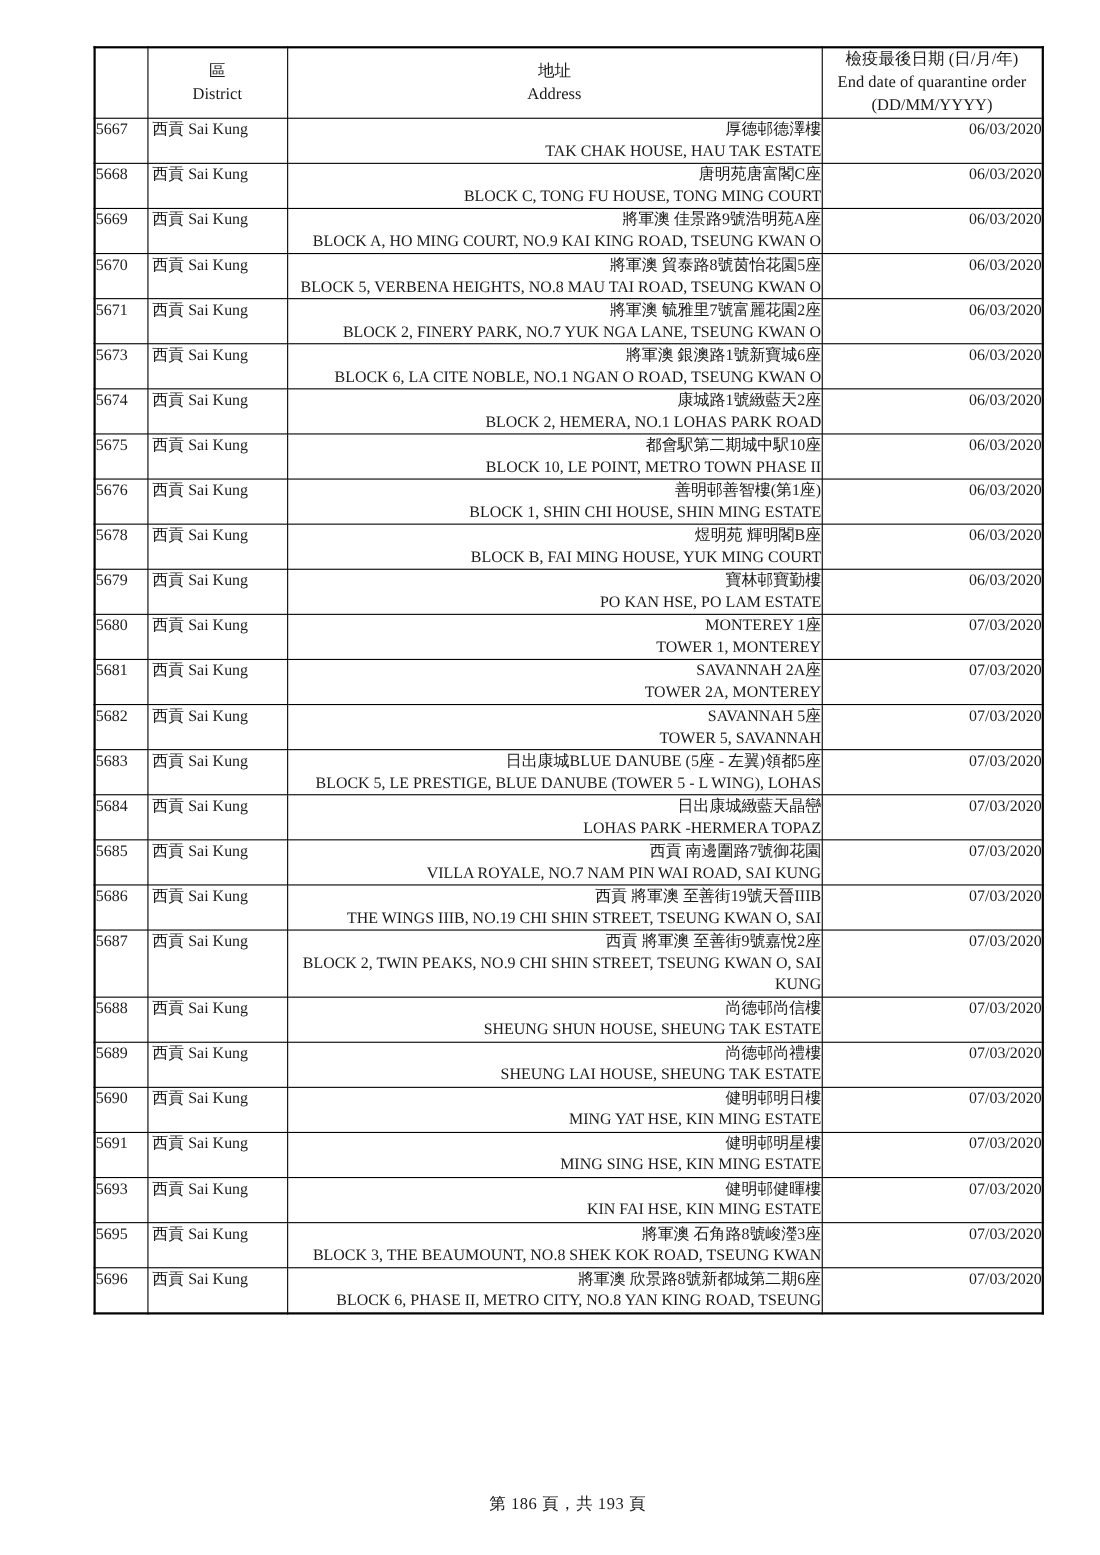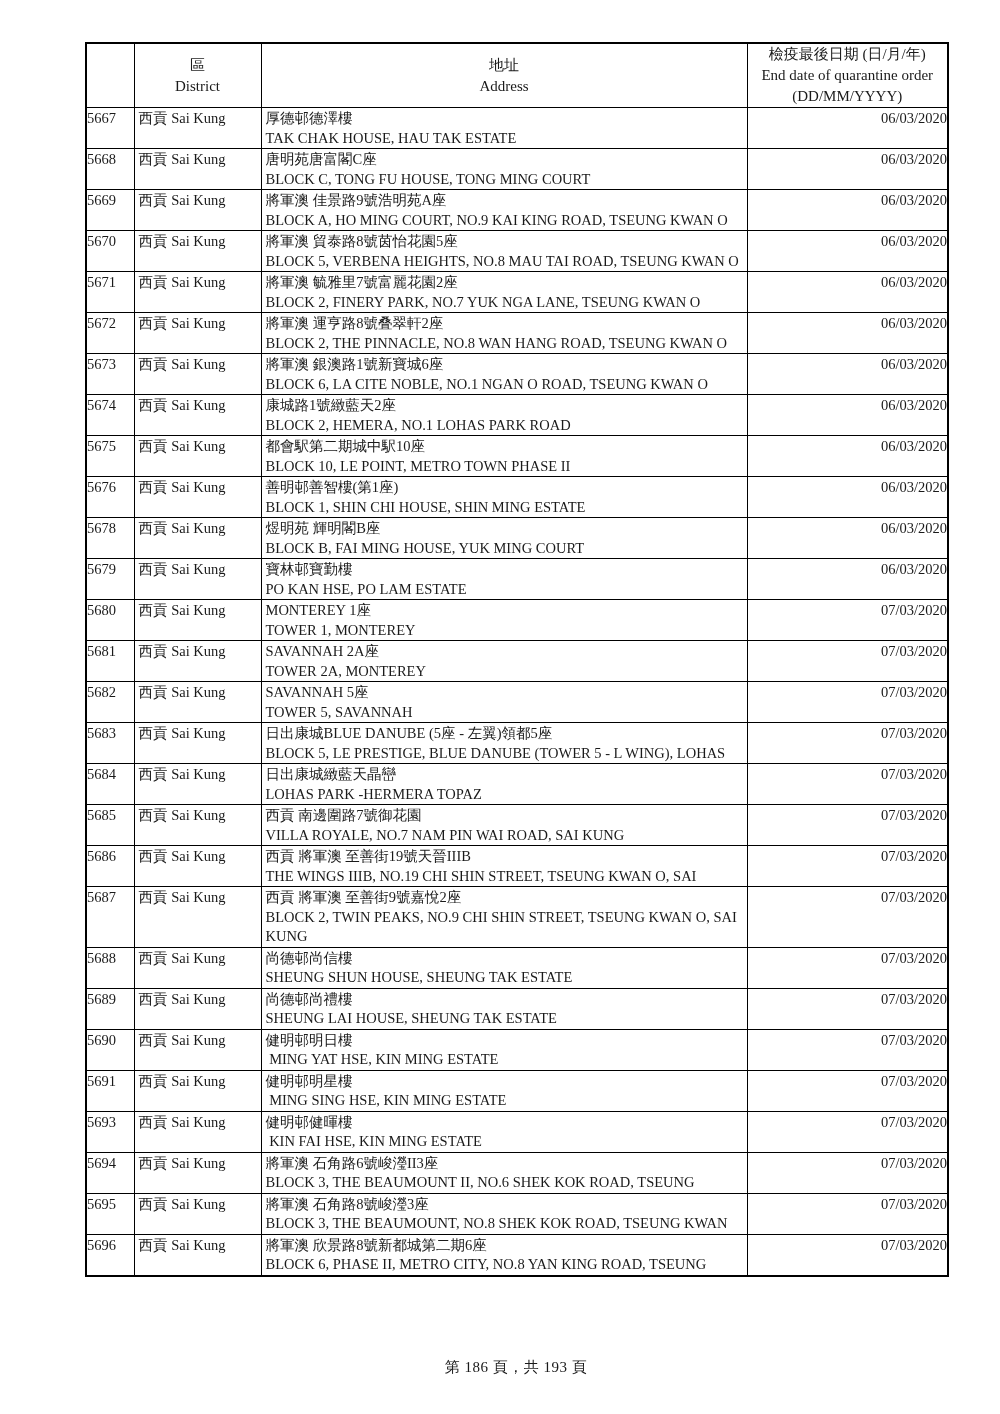--- a/index.html
+++ b/index.html
@@ -44,20 +44,21 @@
   td.c-no {
     padding-top: 1px;
   }
   td.c-district {
     padding: 1px 2px 0 4px;
     white-space: pre;
     margin-top: 16px;
   }
   td.c-address {
     padding: 1px 0 0 4px;
+    text-align: right;
   }
   td.c-address .addr-line {
     white-space: pre;
   }
   td.c-date {
     text-align: right;
     padding-top: 1px;
   }
   .footer {
     position: absolute;
@@ -139,29 +140,20 @@
         <tr>
           <td class="c-no">5671</td>
           <td class="c-district">西貢 Sai Kung</td>
           <td class="c-address">
             <div class="addr-line">將軍澳 毓雅里7號富麗花園2座</div>
             <div class="addr-line">BLOCK 2, FINERY PARK, NO.7 YUK NGA LANE, TSEUNG KWAN O</div>
           </td>
           <td class="c-date">06/03/2020</td>
         </tr>
         <tr>
-          <td class="c-no">5672</td>
-          <td class="c-district">西貢 Sai Kung</td>
-          <td class="c-address">
-            <div class="addr-line">將軍澳 運亨路8號叠翠軒2座</div>
-            <div class="addr-line">BLOCK 2, THE PINNACLE, NO.8 WAN HANG ROAD, TSEUNG KWAN O</div>
-          </td>
-          <td class="c-date">06/03/2020</td>
-        </tr>
-        <tr>
           <td class="c-no">5673</td>
           <td class="c-district">西貢 Sai Kung</td>
           <td class="c-address">
             <div class="addr-line">將軍澳 銀澳路1號新寶城6座</div>
             <div class="addr-line">BLOCK 6, LA CITE NOBLE, NO.1 NGAN O ROAD, TSEUNG KWAN O</div>
           </td>
           <td class="c-date">06/03/2020</td>
         </tr>
         <tr>
           <td class="c-no">5674</td>
@@ -320,29 +312,20 @@
         <tr>
           <td class="c-no">5693</td>
           <td class="c-district">西貢 Sai Kung</td>
           <td class="c-address">
             <div class="addr-line">健明邨健暉樓</div>
             <div class="addr-line"> KIN FAI HSE, KIN MING ESTATE</div>
           </td>
           <td class="c-date">07/03/2020</td>
         </tr>
         <tr>
-          <td class="c-no">5694</td>
-          <td class="c-district">西貢 Sai Kung</td>
-          <td class="c-address">
-            <div class="addr-line">將軍澳 石角路6號峻瀅II3座</div>
-            <div class="addr-line">BLOCK 3, THE BEAUMOUNT II, NO.6 SHEK KOK ROAD, TSEUNG</div>
-          </td>
-          <td class="c-date">07/03/2020</td>
-        </tr>
-        <tr>
           <td class="c-no">5695</td>
           <td class="c-district">西貢 Sai Kung</td>
           <td class="c-address">
             <div class="addr-line">將軍澳 石角路8號峻瀅3座</div>
             <div class="addr-line">BLOCK 3, THE BEAUMOUNT, NO.8 SHEK KOK ROAD, TSEUNG KWAN</div>
           </td>
           <td class="c-date">07/03/2020</td>
         </tr>
         <tr>
           <td class="c-no">5696</td>

